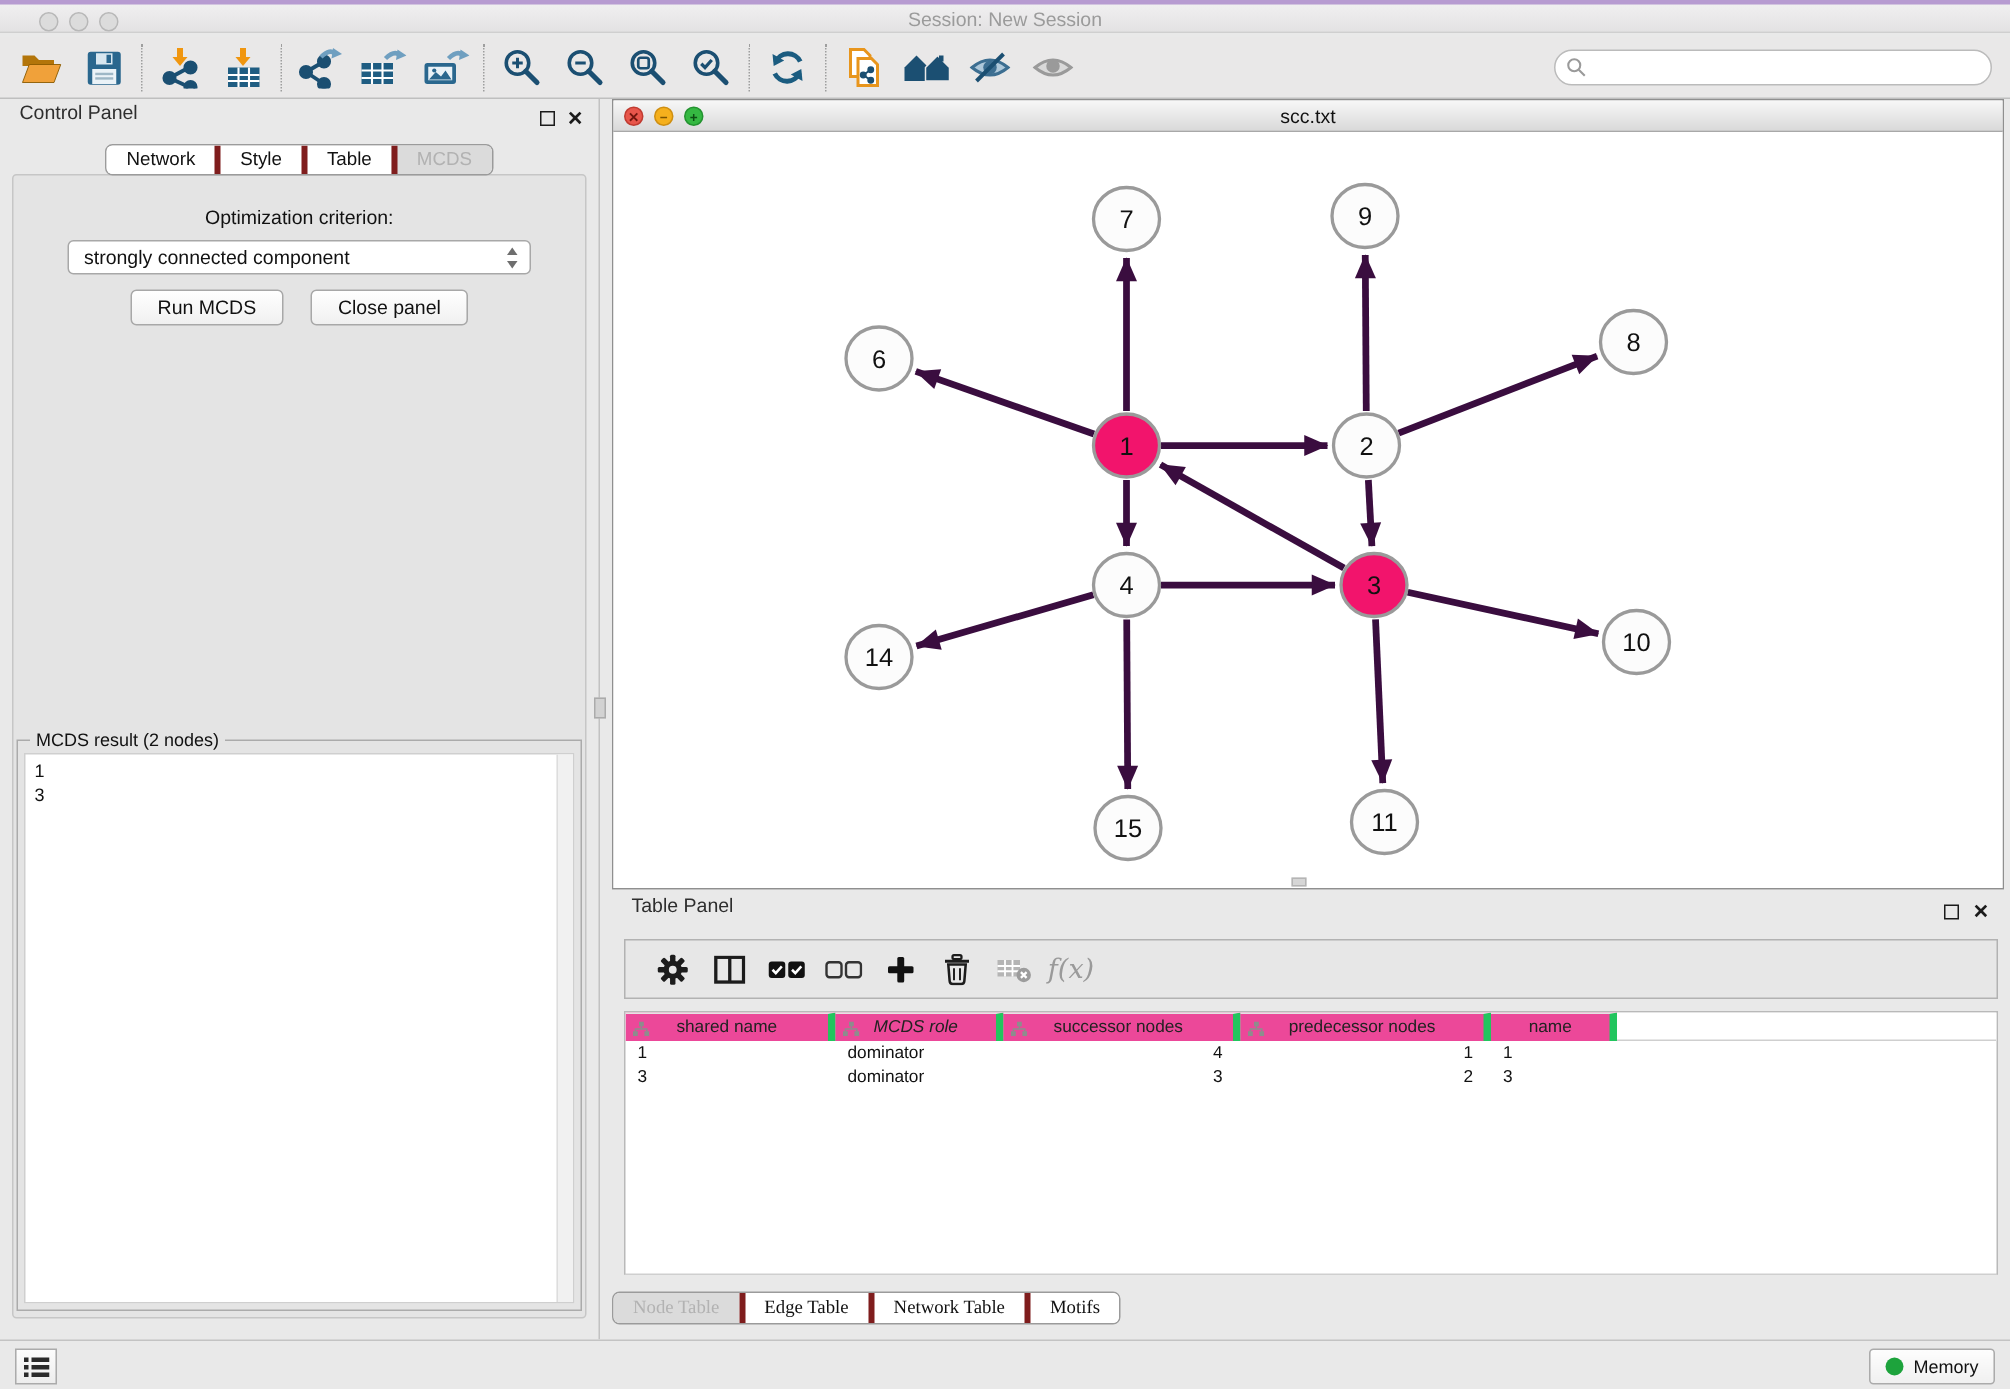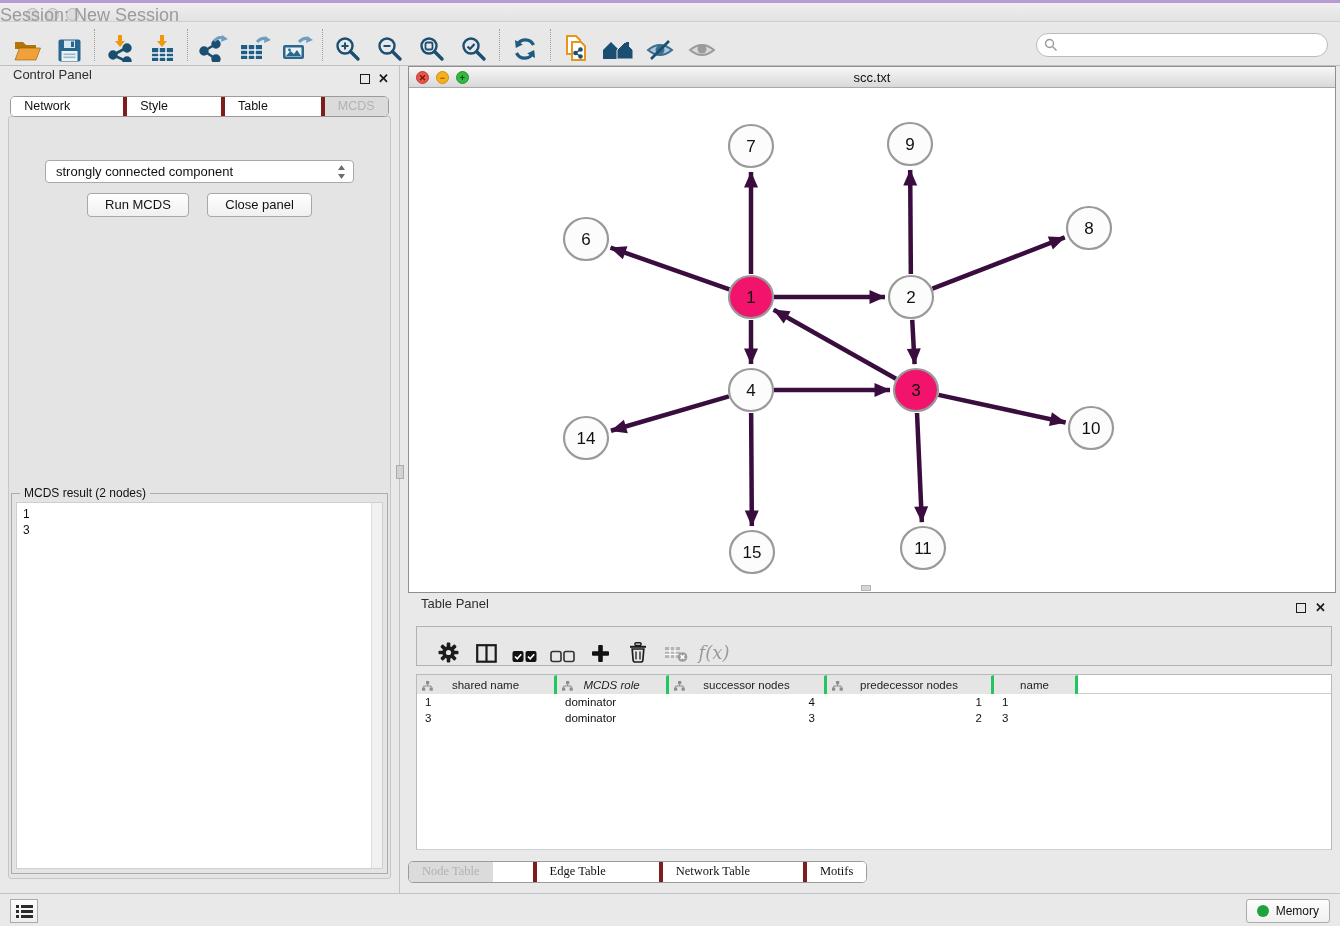--- a/index.html
+++ b/index.html
@@ -2,47 +2,47 @@
 <html><head>
 <meta charset="utf-8">
 <style>
   * { margin:0; padding:0; box-sizing:border-box; }
   html,body { width:1340px; height:926px; font-family:"Liberation Sans", sans-serif; background:#e9e9e9; overflow:hidden; }
   .app { position:absolute; inset:0; background:#e9e9e9; }
 
   
   .titlebar { position:absolute; left:0; top:0; width:1340px; height:22px;
     background:linear-gradient(#f0eff0,#e3e2e3); border-top:3px solid #b79bd1; border-bottom:1px solid #cfcfcf; }
-  .titlebar .title { position:absolute; left:0; right:0; top:2px; text-align:left; font-size:18px; color:#9b9b9b; }
+  .titlebar .title { position:absolute; left:0; right:0; top:2px; text-align:center; font-size:13px; color:#9b9b9b; }
   .tl { position:absolute; top:5px; width:13px; height:13px; border-radius:50%; background:#dcdcdc; border:1px solid #b8b8b8; }
   .tl1{left:26px;} .tl2{left:46px;} .tl3{left:66px;}
 
   
   .toolbar { position:absolute; left:0; top:25px; width:1340px; height:41px; background:#e9e8e8;
     border-bottom:1px solid #bfbfbf; display:flex; align-items:center; padding:0 10px; }
-  .tbtn { width:34px; height:34px; display:flex; align-items:flex-end; justify-content:center; flex:0 0 auto; }
+  .tbtn { width:34px; height:34px; display:flex; align-items:center; justify-content:center; flex:0 0 auto; }
   .tsep { width:1px; height:32px; border-left:1px dotted #9e9e9e; margin:0 8px; flex:0 0 auto; }
   .gap14 { width:8px; flex:0 0 auto; }
   .search-wrap { margin-left:auto; position:relative; width:292px; height:24px; flex:0 0 auto; margin-right:2px; }
   .search-wrap input { width:100%; height:100%; border:1px solid #bbb; border-radius:12px; background:#fff;
     padding-left:26px; font-size:12px; outline:none; }
   .search-glass { position:absolute; left:8px; top:5px; }
 
   
   .main { position:absolute; left:0; top:66px; right:0; bottom:33px; background:#e9e9e9; }
 
   
   .control-panel { position:absolute; left:0; top:0; width:400px; height:100%; background:#e9e9e9; border-right:1px solid #c2c2c2; }
   .panel-head { position:relative; height:28px; }
   .panel-title { position:absolute; left:13px; top:1px; font-size:13px; color:#2e2e2e; }
   .ph-float { position:absolute; width:10px; height:10px; border:1.6px solid #1b1b1b; top:8px; }
   .ph-close { position:absolute; top:5px; font-size:13px; font-weight:bold; color:#1b1b1b; }
   .control-panel .ph-float { left:360px; } .control-panel .ph-close { left:378px; }
 
-  .seg { display:inline-flex; border:1px solid #9b9b9b; border-radius:5px; overflow:hidden; background:#fff;gap:40px; }
+  .seg { display:inline-flex; border:1px solid #9b9b9b; border-radius:5px; overflow:hidden; background:#fff; }
   .seg > div { padding:2px 13px 3px; font-size:12.5px; color:#111; border-left:4px solid #7f1d1d; background:#fff; white-space:nowrap; }
   .seg > div:first-child { border-left:none; }
   .seg > div.active { background:#dbdbdb; color:#b2b2b2; }
   .cp-tabs { position:absolute; left:0; top:30px; width:100%; text-align:center; z-index:2; }
 
   .cp-content { position:absolute; left:8px; right:8px; top:50px; bottom:14px; background:#e4e4e4;
     border:1px solid #c6c6c6; border-radius:3px; }
   .opt-label { position:absolute; left:0; right:0; top:20px; text-align:center; font-size:13px; color:#111; }
   .criterion { position:absolute; left:36px; right:36px; top:43px; height:23px; background:#fff; border:1px solid #a8a8a8;
     border-radius:4px; font-size:13px; color:#111; line-height:21px; padding-left:10px; }
@@ -74,21 +74,21 @@
 
   
   .table-panel { position:absolute; left:408px; top:529px; width:932px; bottom:0; background:#e9e9e9; }
   .table-panel .ph-float { right:34px; left:auto; } .table-panel .ph-close { right:14px; left:auto; }
   .tp-toolbar { position:absolute; left:8px; right:8px; top:31px; height:40px; background:#e7e7e7; border:1px solid #b2b2b2;
     display:flex; align-items:center; padding-left:16px; }
   .tp-toolbar .tbtn { width:30px; margin-right:8px; }
   .fx { font-family:"DejaVu Serif", serif; font-style:italic; font-size:18px; color:#9a9a9a; }
   .tp-table { position:absolute; left:8px; right:8px; top:79px; height:176px; background:#fff; border:1px solid #b9b9b9; border-bottom:1px solid #cfcfcf; overflow:hidden; }
   .t-head { display:flex; height:19px; background:#fff; border-bottom:1px solid #cfcfcf; }
-  .t-hcell { position:relative; height:19px; background:#e5e5e5; border-right:3px solid #22c55e; border-top:1px solid #e4e4e4;
+  .t-hcell { position:relative; height:19px; background:#ec4899; border-right:5px solid #22c55e; border-top:1px solid #e4e4e4;
     font-size:11.5px; color:#222; display:flex; align-items:center; justify-content:center; }
   .t-hcell .htree { position:absolute; left:5px; top:5px; }
   .t-row { display:flex; height:16px; font-size:11.5px; color:#111; }
   .t-cell { height:16px; line-height:16px; white-space:nowrap; overflow:hidden; }
   .al { text-align:left; padding-left:8px; } .ar { text-align:right; padding-right:12px; }
   .tp-tabs { position:absolute; left:0; right:0; top:266px; text-align:left;font-family:Liberation Serif, serif; }
 
   
   .statusbar { position:absolute; left:0; bottom:0; width:1340px; height:33px; background:#e9e9e9; border-top:1px solid #c3c3c3;padding-left:26px; }
   .list-btn { position:absolute; left:10px; top:5px; width:28px; height:24px; background:linear-gradient(#fdfdfd,#ededed);
@@ -290,20 +290,21 @@
       </div>
       <div class="cp-tabs">
         <div class="seg">
           <div>Network</div>
           <div>Style</div>
           <div>Table</div>
           <div class="active">MCDS</div>
         </div>
       </div>
       <div class="cp-content">
+        <div class="opt-label">Optimization criterion:</div>
         <div class="criterion">
           <span>strongly connected component</span>
           <span class="steppers">
             <svg width="9" height="16" viewBox="0 0 9 16">
               <path d="M4.5 1 L8 6 H1 Z" fill="#6e6e6e"></path>
               <path d="M4.5 15 L1 10 H8 Z" fill="#6e6e6e"></path>
             </svg>
           </span>
         </div>
         <div class="btn-row">

